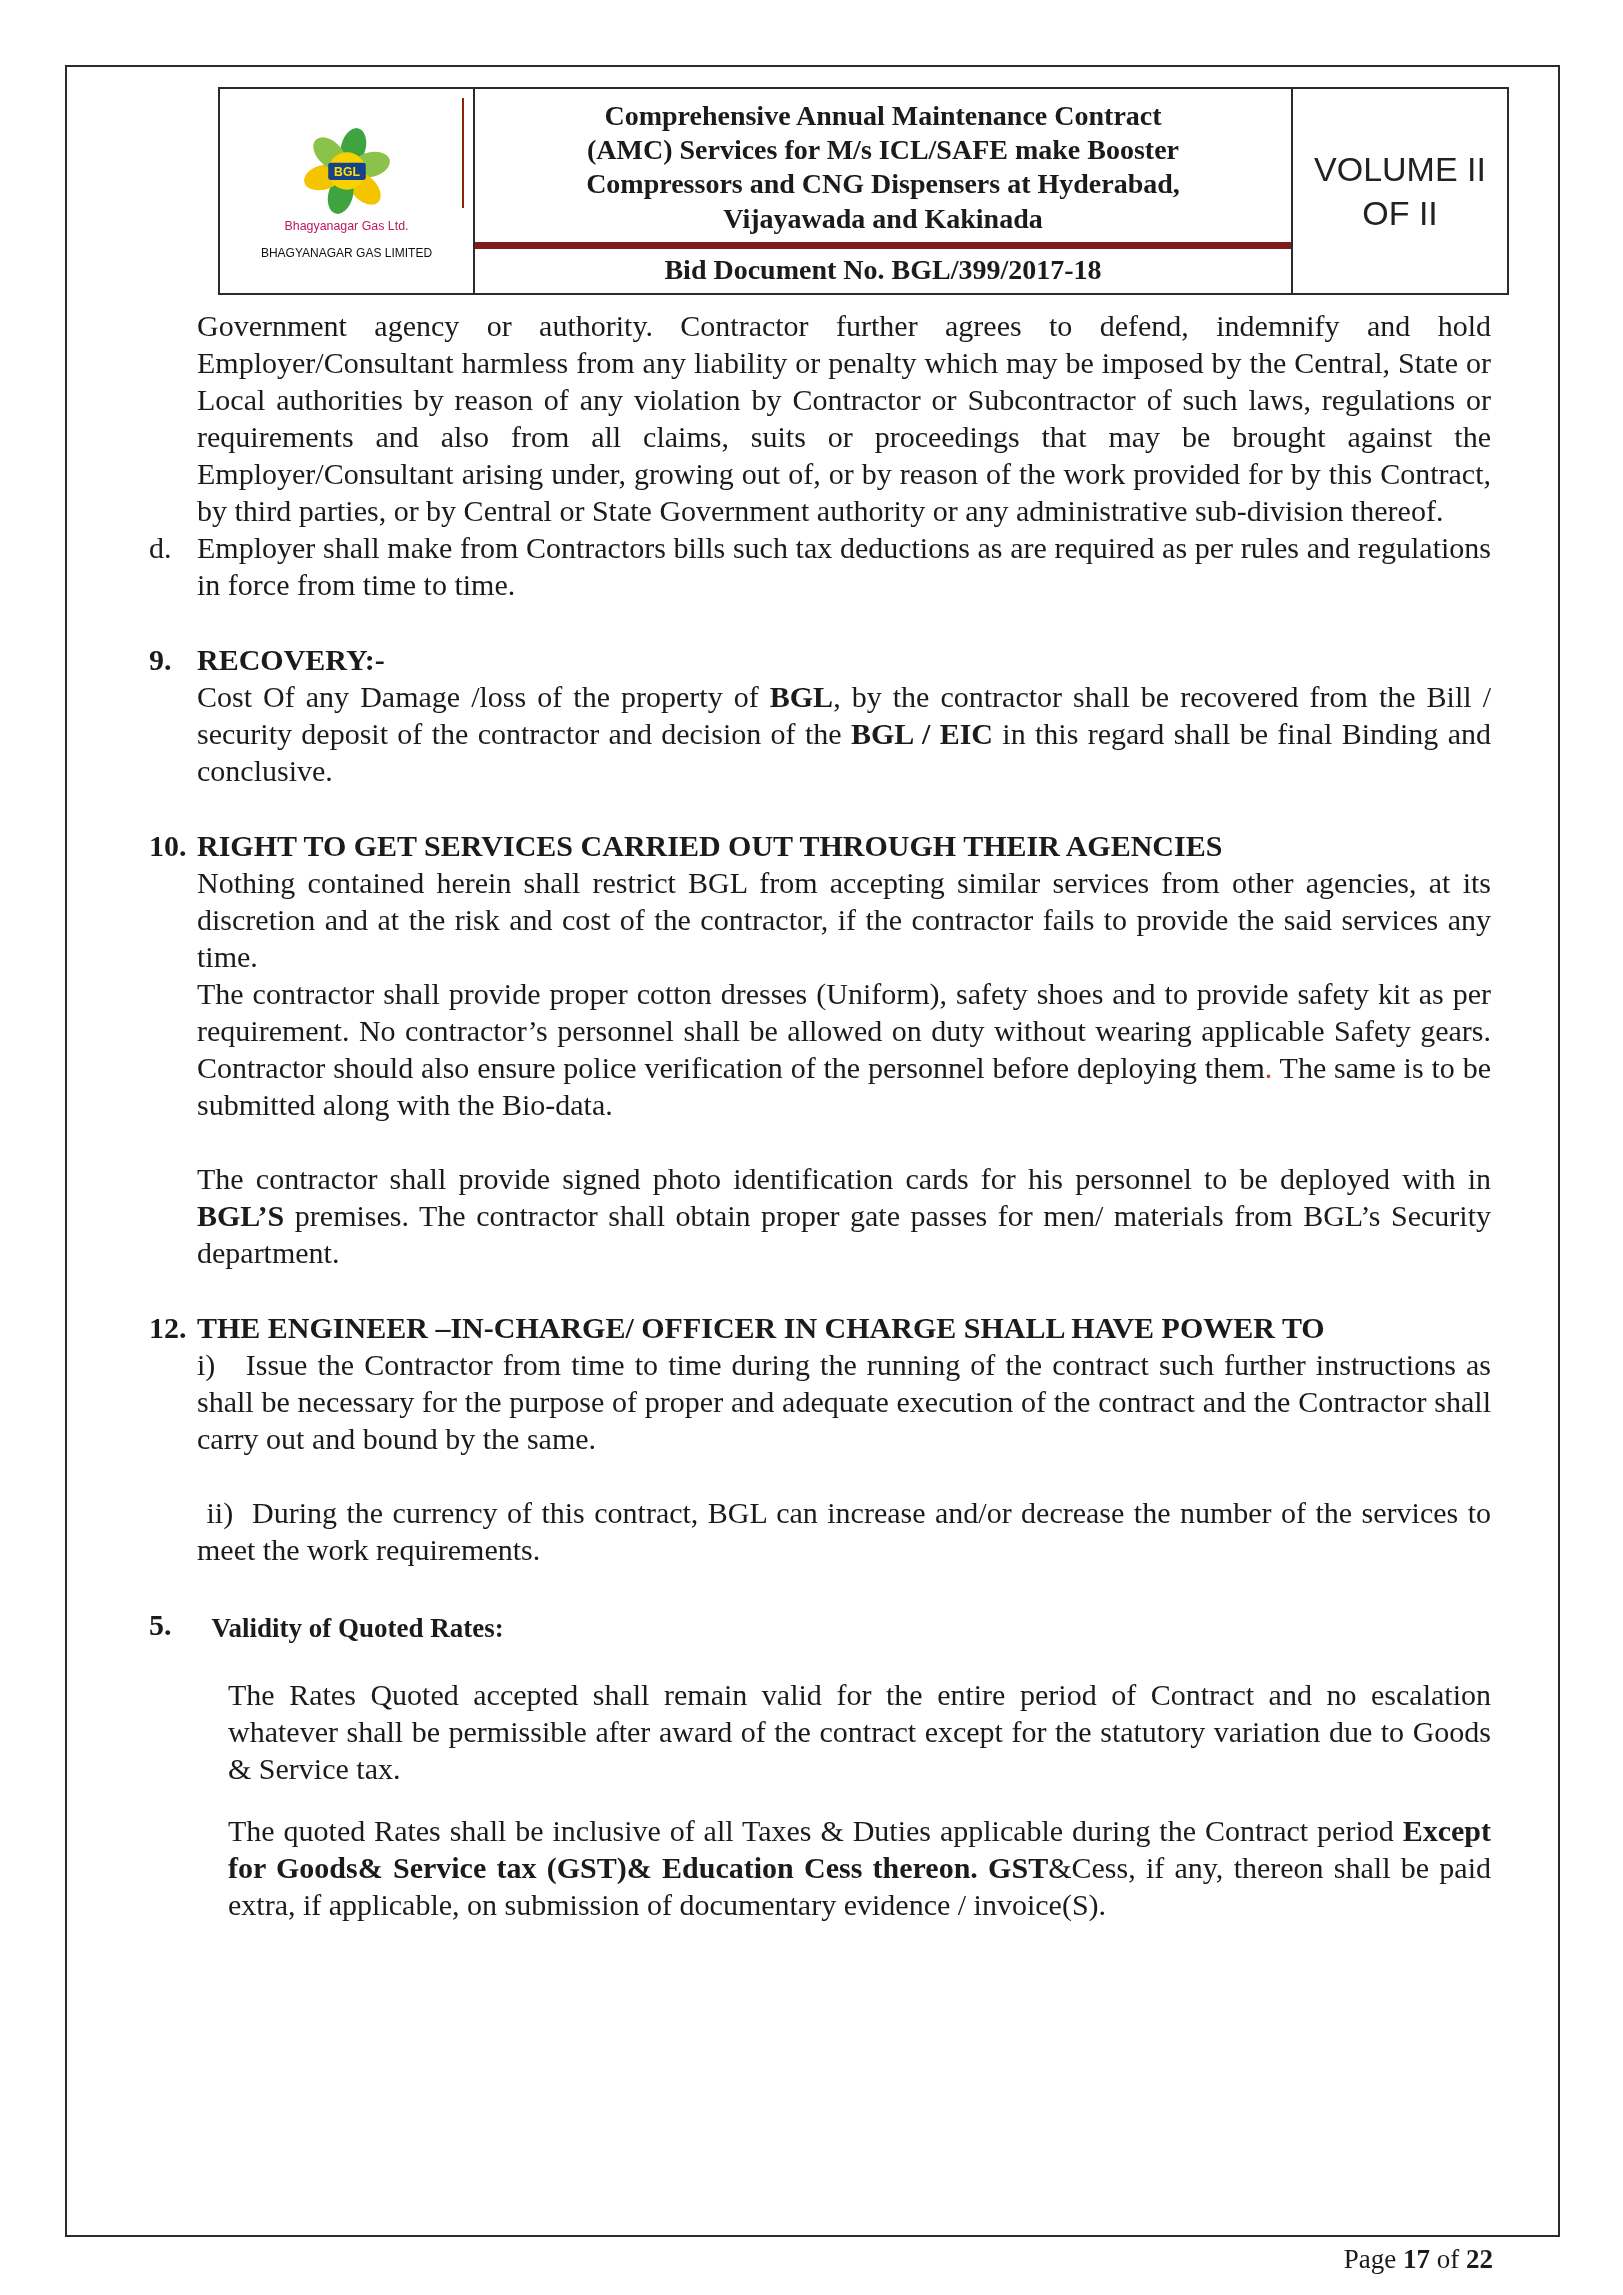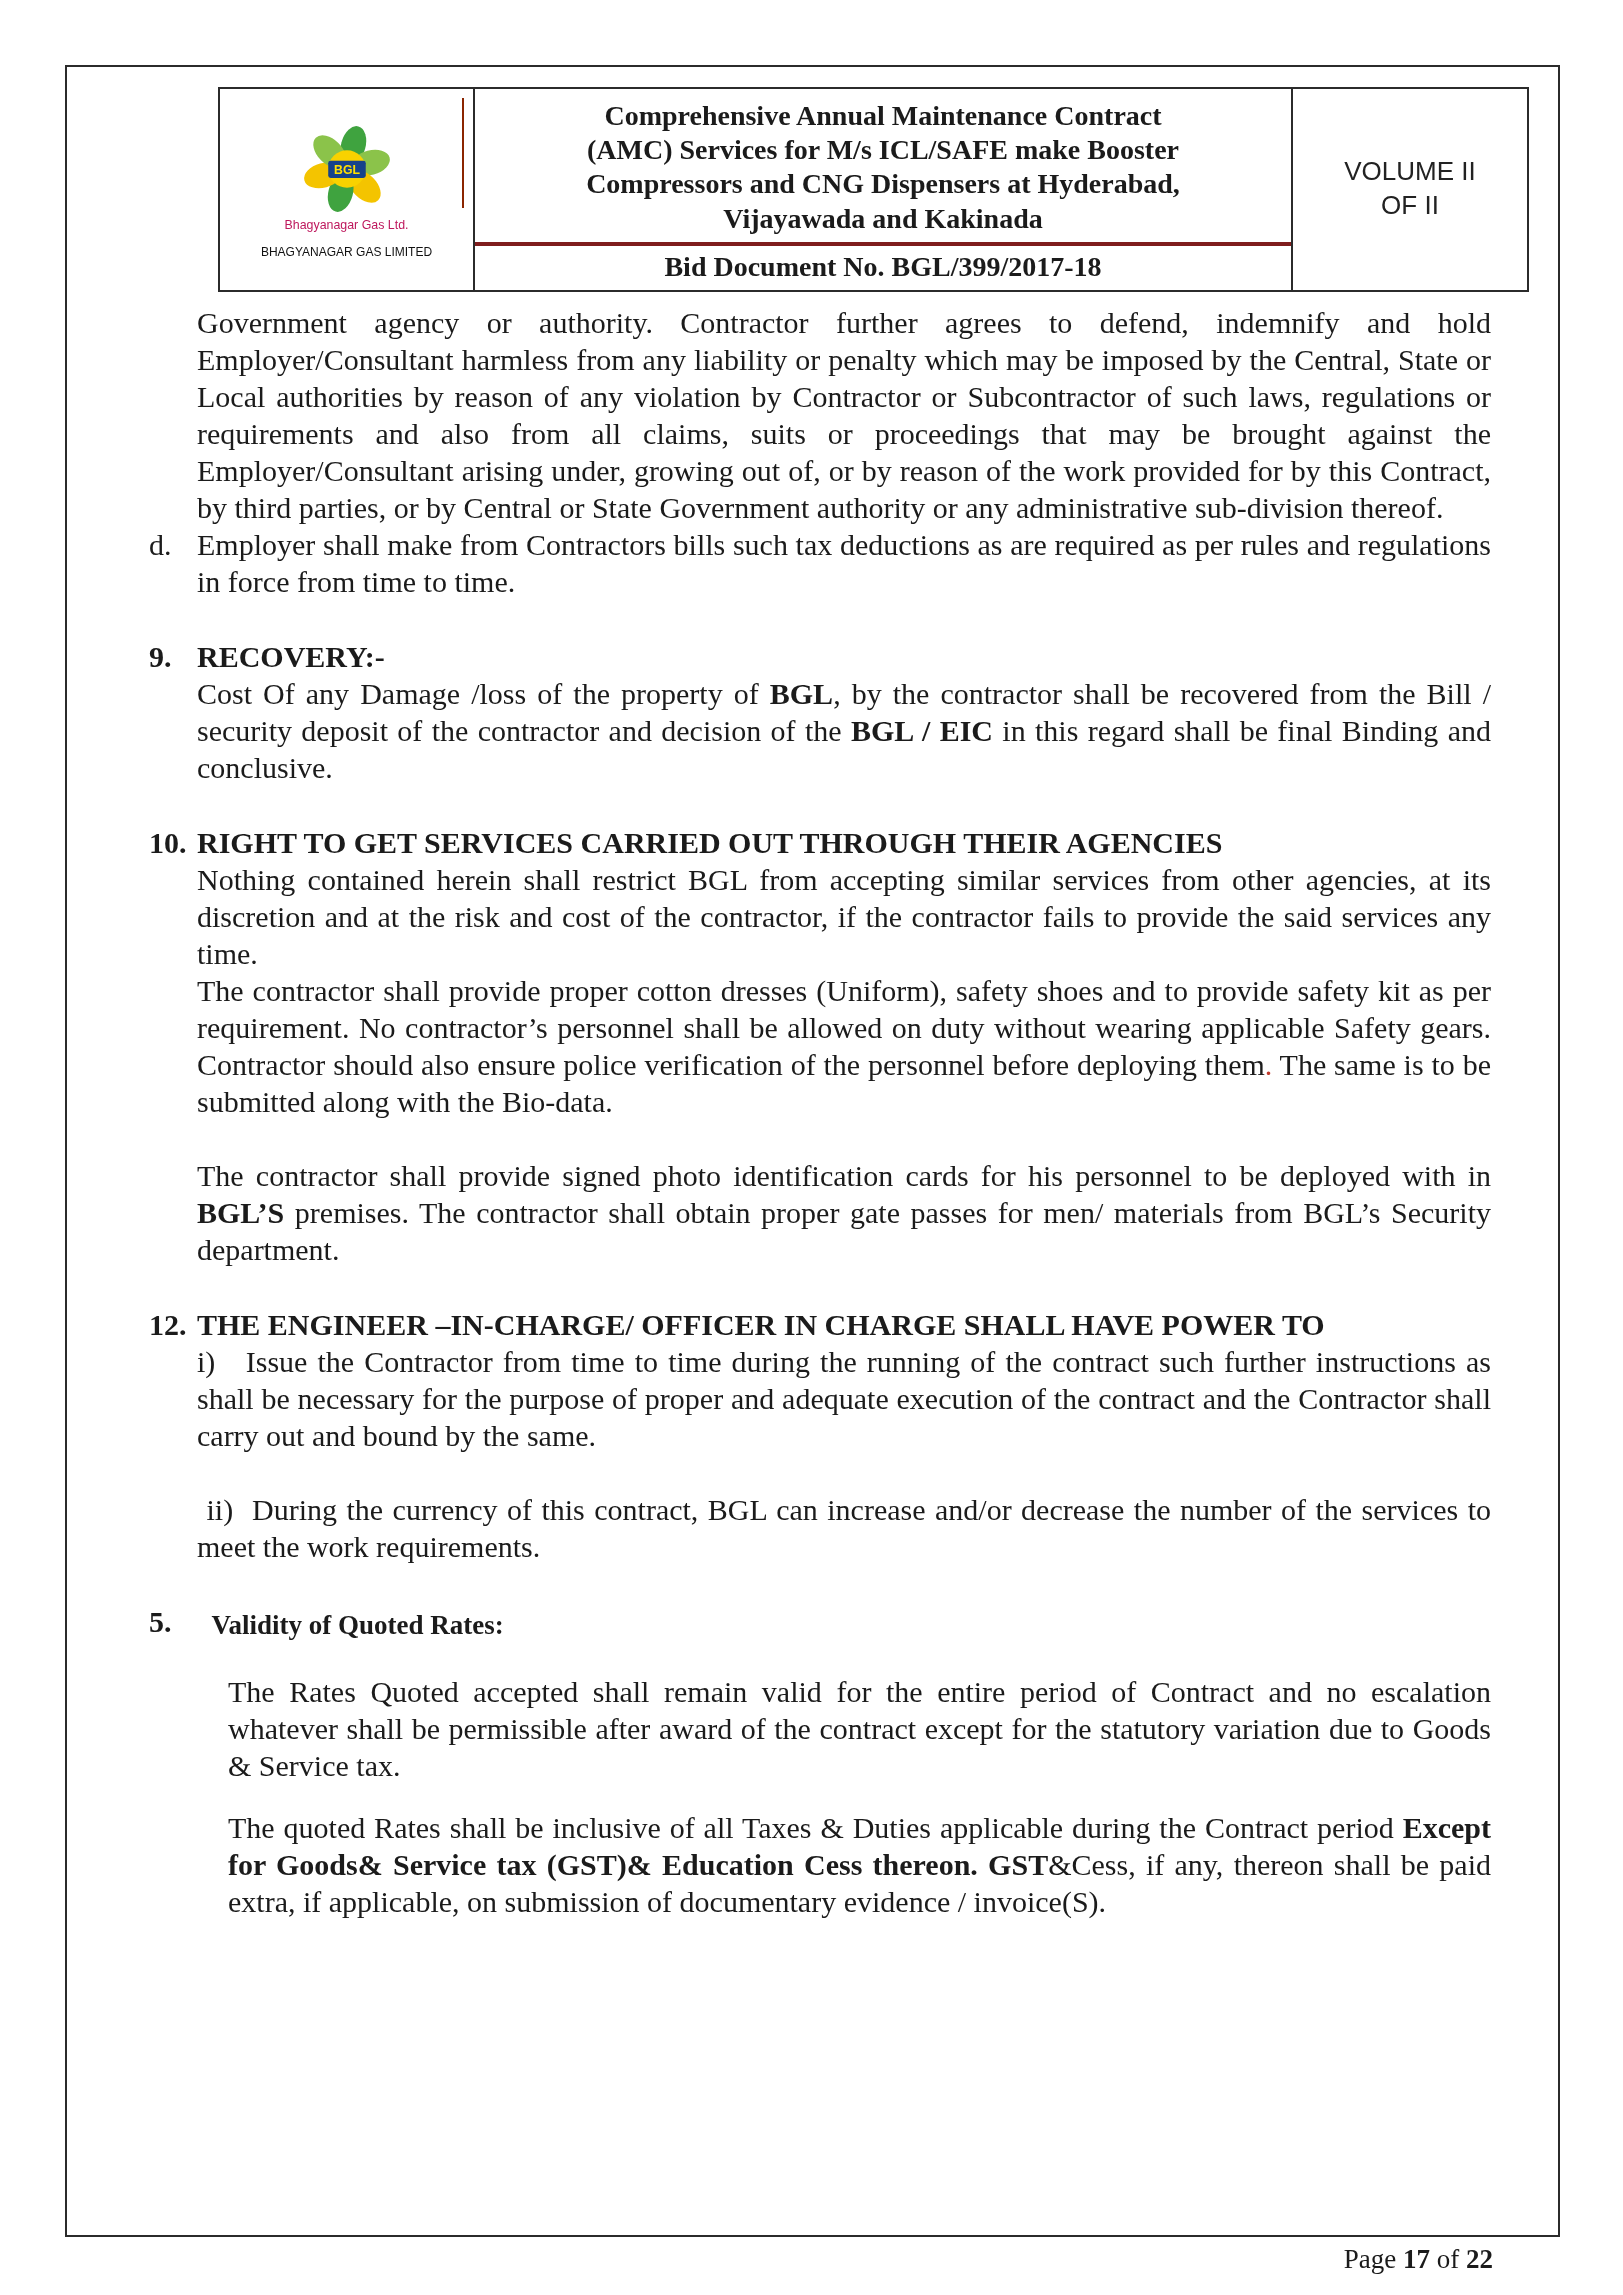--- a/index.html
+++ b/index.html
@@ -24,44 +24,44 @@
   
   .header-table {
     border-collapse: collapse;
     table-layout: fixed;
     width: 1273px;
     margin: 19.6px 0 0 151px;
   }
   .header-table td { border: 2px solid #2b2b2b; padding: 0; vertical-align: middle; }
   td.logo-cell  { width: 255px;  text-align: center; padding: 7.9px 3.9px 6.5px; position: relative; }
   td.title-cell { width: 818px; vertical-align: top; }
-  td.volume-cell{ width: 236px;  text-align: center;
+  td.volume-cell{ width: 216px;  text-align: center;
                   font-family: "Liberation Sans", sans-serif;
-                  font-size: 26px; line-height: 1.3; color: #222; }
+                  font-size: 34px; line-height: 1.3; color: #222; }
   .logo-rule {
     position: absolute; right: 9.2px; top: 9.2px;
     height: 110px; width: 0; border-left: 2px solid #8b2500;
   }
   .logo-caption {
     font-family: "Liberation Sans", sans-serif;
     font-size: 12.4px; color: #be185d; margin-top: -2.6px;
   }
   .company-name {
     font-family: "Liberation Sans", sans-serif;
     font-size: 12px; line-height: 1.25; color: #111;
     margin-top: 13px; padding: 0 19.6px;
   }
   .doc-title {
     font-weight: bold; font-size: 28px; line-height: 1.22;
     text-align: center; padding: 10.5px 13px 6.5px;
   }
   .title-line { display: block; }
   .doc-no {
     font-weight: bold; font-size: 28px; text-align: center;
-    border-top: 4px solid #7f1d1d; padding: 5.2px 0 6.5px;
+    border-top: 7px solid #7f1d1d; padding: 5.2px 0 6.5px;
   }
   
   .content {
     padding: 11.8px 67px 0 82px;
     font-size: 30px;
     line-height: 37px;
   }
   .para { text-align: justify; margin: 0; }
   .indent { margin-left: 48px; }
   .hang { display: flex; margin: 0; }

